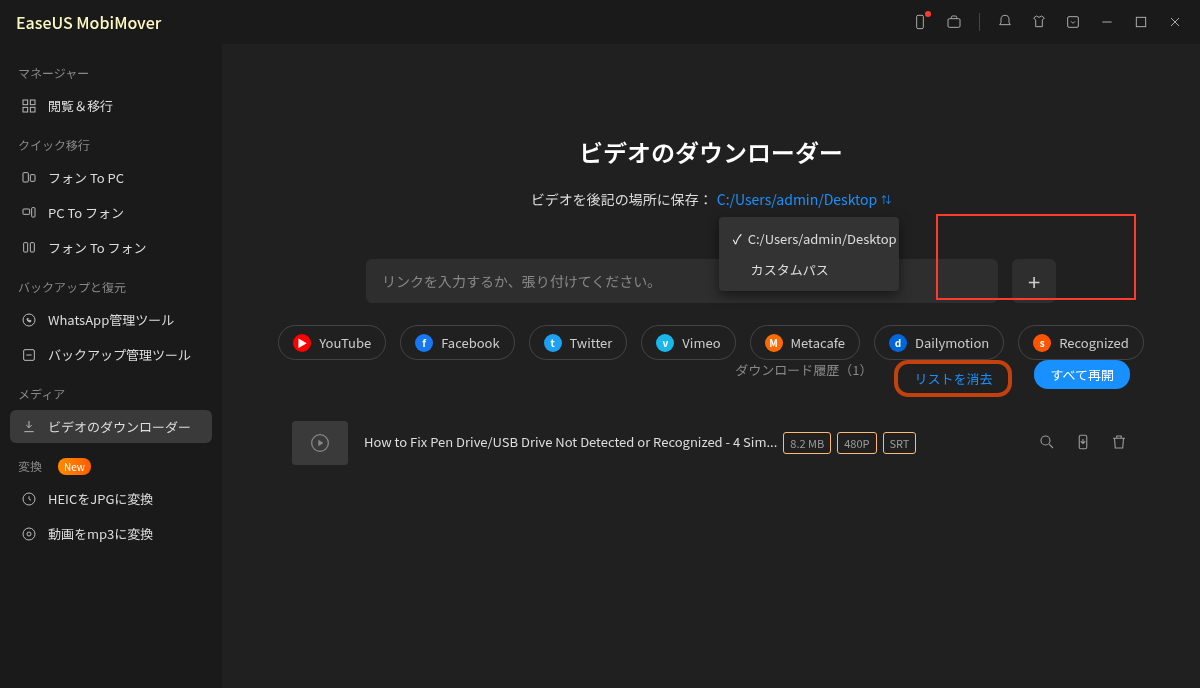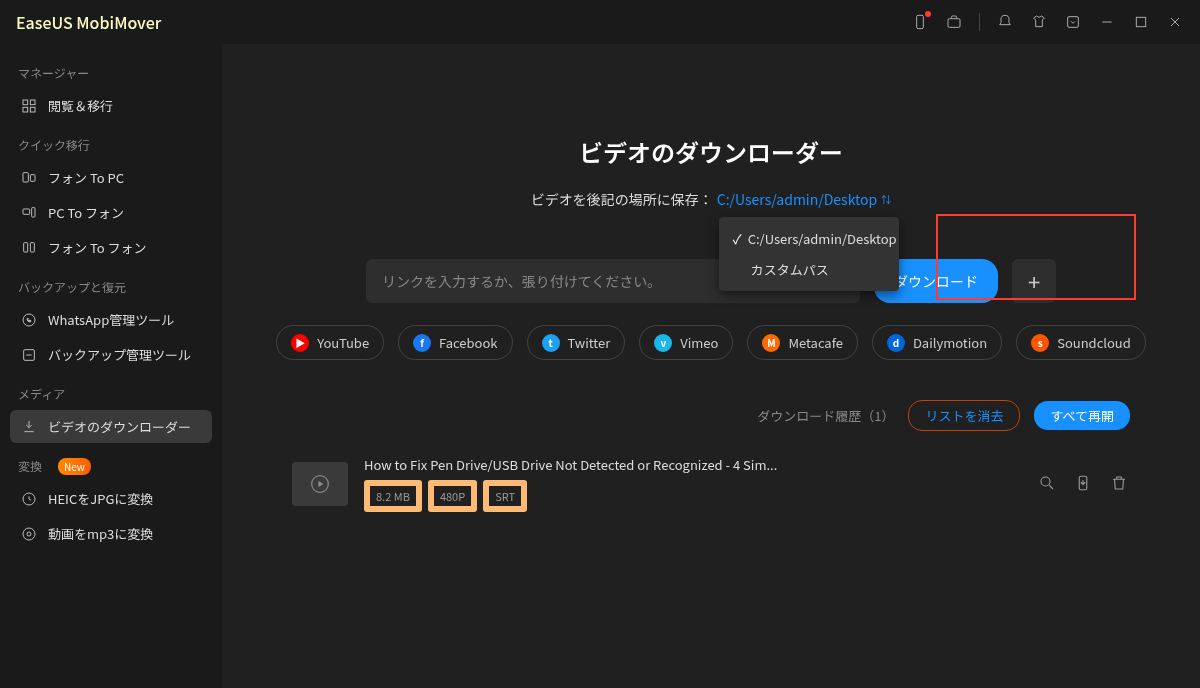--- a/index.html
+++ b/index.html
@@ -29,32 +29,32 @@
 .dropdown-item .chk { width:12px; color:#fff; }
 .highlight-box { position:absolute; border:2px solid #ff3b30; pointer-events:none; top:170px; left:714px; width:200px; height:86px; }
 .url-row { display:flex; gap:14px; margin-top:50px; width:690px; align-items:center; }
 .url-input { flex:1; height:44px; background:#2e2e2e; border:none; border-radius:6px; padding:0 16px; color:#ccc; font-size:14px; outline:none; }
 .url-input::placeholder { color:#888; }
 .dl-btn { height:44px; padding:0 20px; background:#1890ff; color:#fff; border:none; border-radius:16px; font-size:14px; cursor:pointer; }
 .plus-btn { width:44px; height:44px; background:#2e2e2e; color:#ccc; border:none; border-radius:6px; font-size:22px; cursor:pointer; display:flex; align-items:center; justify-content:center; }
 .sites { display:flex; gap:14px; margin-top:22px; flex-wrap:wrap; justify-content:center; }
 .site-pill { display:flex; align-items:center; gap:8px; padding:7px 14px; border:1px solid #444; border-radius:18px; cursor:pointer; font-size:13px; color:#ccc; }
 .site-icon { width:18px; height:18px; border-radius:50%; display:flex; align-items:center; justify-content:center; font-size:10px; font-weight:bold; }
-.history-row { width:100%; display:flex; justify-content:flex-end; align-items:center; gap:14px; margin-top:40px; padding-right:30px; }
+.history-row { width:100%; display:flex; justify-content:flex-end; align-items:flex-start; gap:22px; padding-right:30px; }
 .history-label { font-size:13px; color:#888; }
 .pill-btn { padding:5px 16px; border-radius:14px; border:none; font-size:13px; cursor:pointer; color:#fff; }
-.pill-blue-outline { border:1px solid #c2410c; color:#1890ff; background:transparent; }
+.pill-blue-outline { border:4px solid #c2410c; color:#1890ff; background:transparent; }
 .pill-blue { background:#1890ff; }
 .item-row { width:100%; display:flex; align-items:center; gap:16px; padding:10px 30px; margin-top:14px; }
 .thumb { width:56px; height:44px; background:#3a3a3a; border-radius:4px; display:flex; align-items:center; justify-content:center; }
 .thumb svg { width:20px; height:20px; fill:#888; }
-.item-info { flex:1; display:flex; flex-direction:column; gap:6px; }
+.item-info { flex:1; display:flex; flex-direction:row; gap:6px; }
 .item-title { font-size:13px; color:#ddd; }
 .meta-tags { display:flex; gap:6px; }
-.tag { font-size:11px; padding:2px 6px; border:6px solid #fdba74; border-radius:3px; color:#999; }
+.tag { font-size:11px; padding:2px 6px; border:1px solid #fdba74; border-radius:3px; color:#999; }
 .item-actions { display:flex; gap:16px; }
 .act-icon { width:20px; height:20px; color:#999; cursor:pointer; }
 .act-icon svg { width:18px; height:18px; stroke:currentColor; fill:none; stroke-width:1.5; }
 </style>
 </head>
 <body>
 
 <div class="titlebar">
   <div class="app-title">EaseUS MobiMover</div>
   <div class="tb-icons">
@@ -215,21 +215,20 @@
             <span class="chk"></span>
             <span>カスタムパス</span>
           </div>
         </div>
     </div>
 
     <div class="highlight-box"></div>
 
     <div class="url-row">
       <input class="url-input" placeholder="リンクを入力するか、張り付けてください。" style="">
-      <button class="dl-btn">ダウンロード</button>
       <button class="plus-btn">+</button>
     </div>
 
     <div class="sites" id="sites">
         <div class="site-pill">
           <span class="site-icon" style="background:#ff0000;color:#fff">▶</span>
           <span>YouTube</span>
         </div>
         <div class="site-pill">
           <span class="site-icon" style="background:#1877f2;color:#fff">f</span>
@@ -246,21 +245,21 @@
         <div class="site-pill">
           <span class="site-icon" style="background:#ff6a00;color:#fff">M</span>
           <span>Metacafe</span>
         </div>
         <div class="site-pill">
           <span class="site-icon" style="background:#0066dc;color:#fff">d</span>
           <span>Dailymotion</span>
         </div>
         <div class="site-pill">
           <span class="site-icon" style="background:#ff5500;color:#fff">s</span>
-          <span>Soundcloud</span>
+          <span>Recognized</span>
         </div>
       </div>
 
     <div class="history-row">
       <span class="history-label">ダウンロード履歴（1）</span>
       <button class="pill-btn pill-blue-outline">リストを消去</button>
       <button class="pill-btn pill-blue">すべて再開</button>
     </div>
 
     <div class="item-row">

